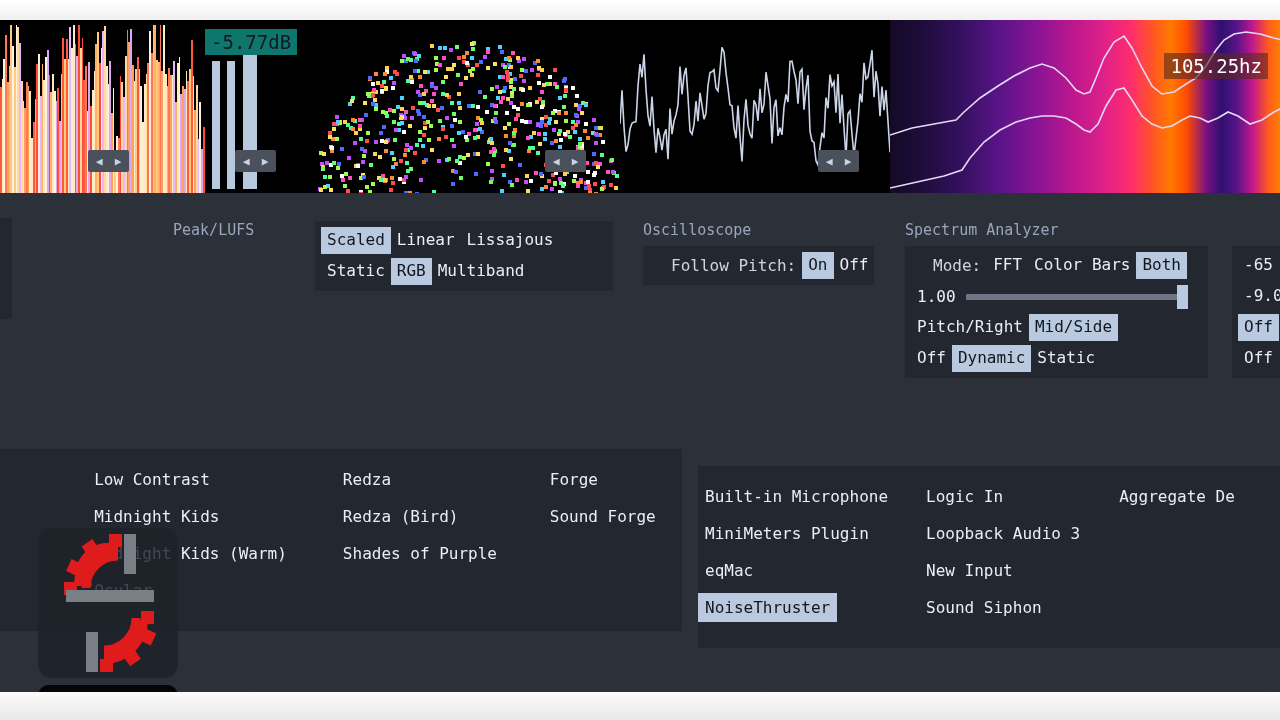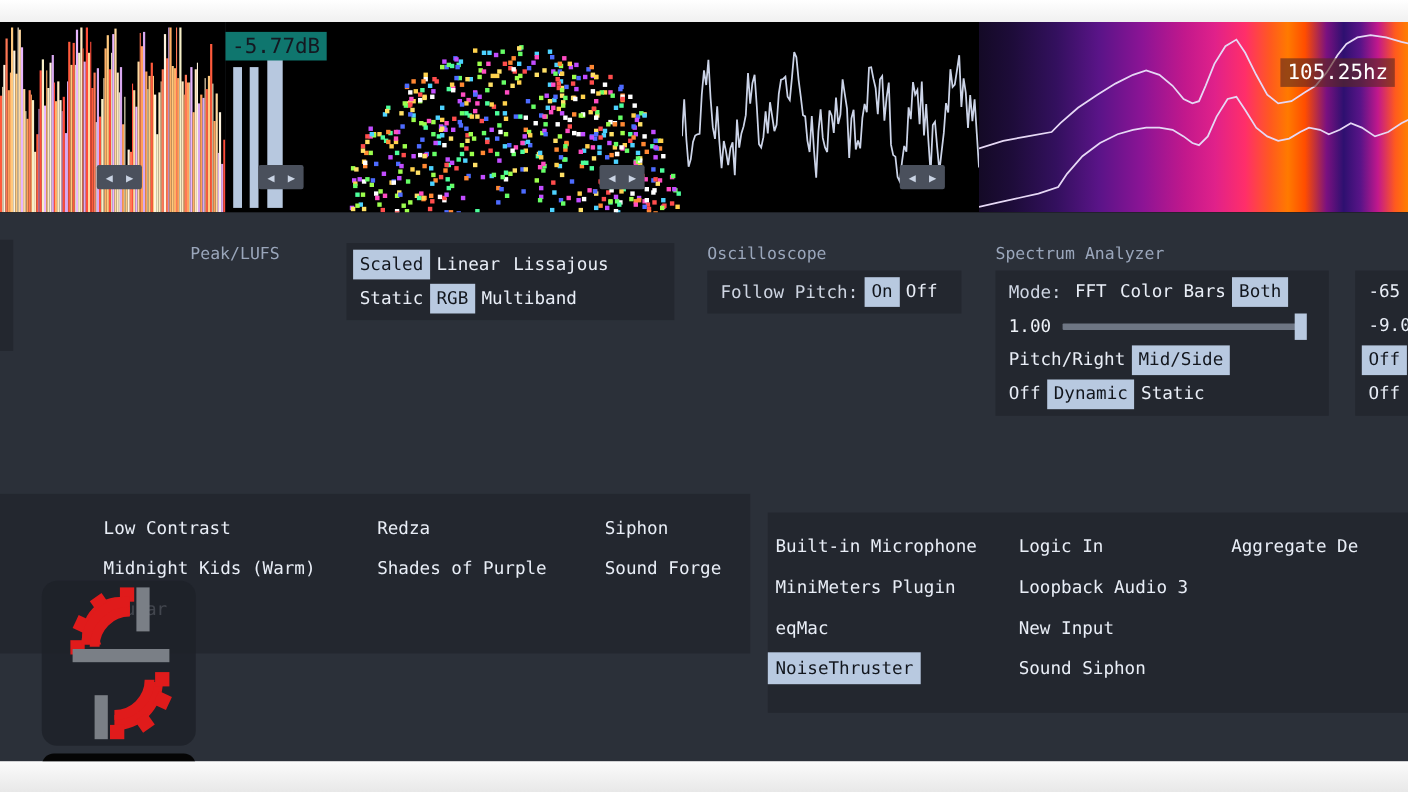--- a/index.html
+++ b/index.html
@@ -75,21 +75,21 @@
   .group { position: absolute; }
   .group > .grp-title {
     color: #9aa6bb; font-size: 15px; margin-bottom: 7px; white-space: nowrap;
   }
   .panel { background: #23272f; padding: 4px 6px; display: inline-block; }
   .rowline { display: flex; align-items: center; gap: 0px; white-space: nowrap; height: 31px; }
   .opt {
     color: #e9eef7; font-size: 16px; padding: 3px 6px; white-space: nowrap; line-height: 1.3;
   }
   .opt.sel { background: #b8c9e0; color: #12161d; }
-  .lbl { color: #cfd6e3; font-size: 16px; padding: 3px 6px; }
+  .lbl { color: #cfd6e3; font-size: 16px; padding: 3px 6px; margin-left: 16px; }
 
   .slider-row { display: flex; align-items: center; gap: 10px; height: 31px; padding: 0 6px; }
   .slider-val { color: #eef2f8; font-size: 16px; }
   .slider-track {
     position: relative; width: 218px; height: 6px; background: #6e7684; border-radius: 1px;
   }
   .slider-thumb {
     position: absolute; right: -4px; top: -9px; width: 11px; height: 24px; background: #b8c9e0;
   }
 
@@ -1002,29 +1002,31 @@
 
     <div class="lists">
 
       <div class="listpanel" style="left:-62px; top:5px; width:744px;">
         <div class="listcols" id="themecols">
             <div class="listcol" style="width: 150px;">
               <div class="litem">hawty</div>
             </div>
             <div class="listcol" style="width: 250px;">
               <div class="litem">Low Contrast</div>
+              <div class="litem">Midnight Kids</div>
               <div class="litem">Midnight Kids (Warm)</div>
               <div class="litem">Ocular</div>
             </div>
             <div class="listcol" style="width: 208px;">
               <div class="litem">Redza</div>
+              <div class="litem">Redza (Bird)</div>
               <div class="litem">Shades of Purple</div>
             </div>
             <div class="listcol" style="width: 140px;">
-              <div class="litem">Siphon</div>
+              <div class="litem">Forge</div>
               <div class="litem">Sound Forge</div>
             </div>
           </div>
       </div>
 
       <div class="listpanel" style="left:698px; top:22px; width:600px;">
         <div class="listcols" id="audiocols">
             <div class="listcol" style="width: 238px;">
               <div class="litem">Built-in Microphone</div>
               <div class="litem">MiniMeters Plugin</div>

